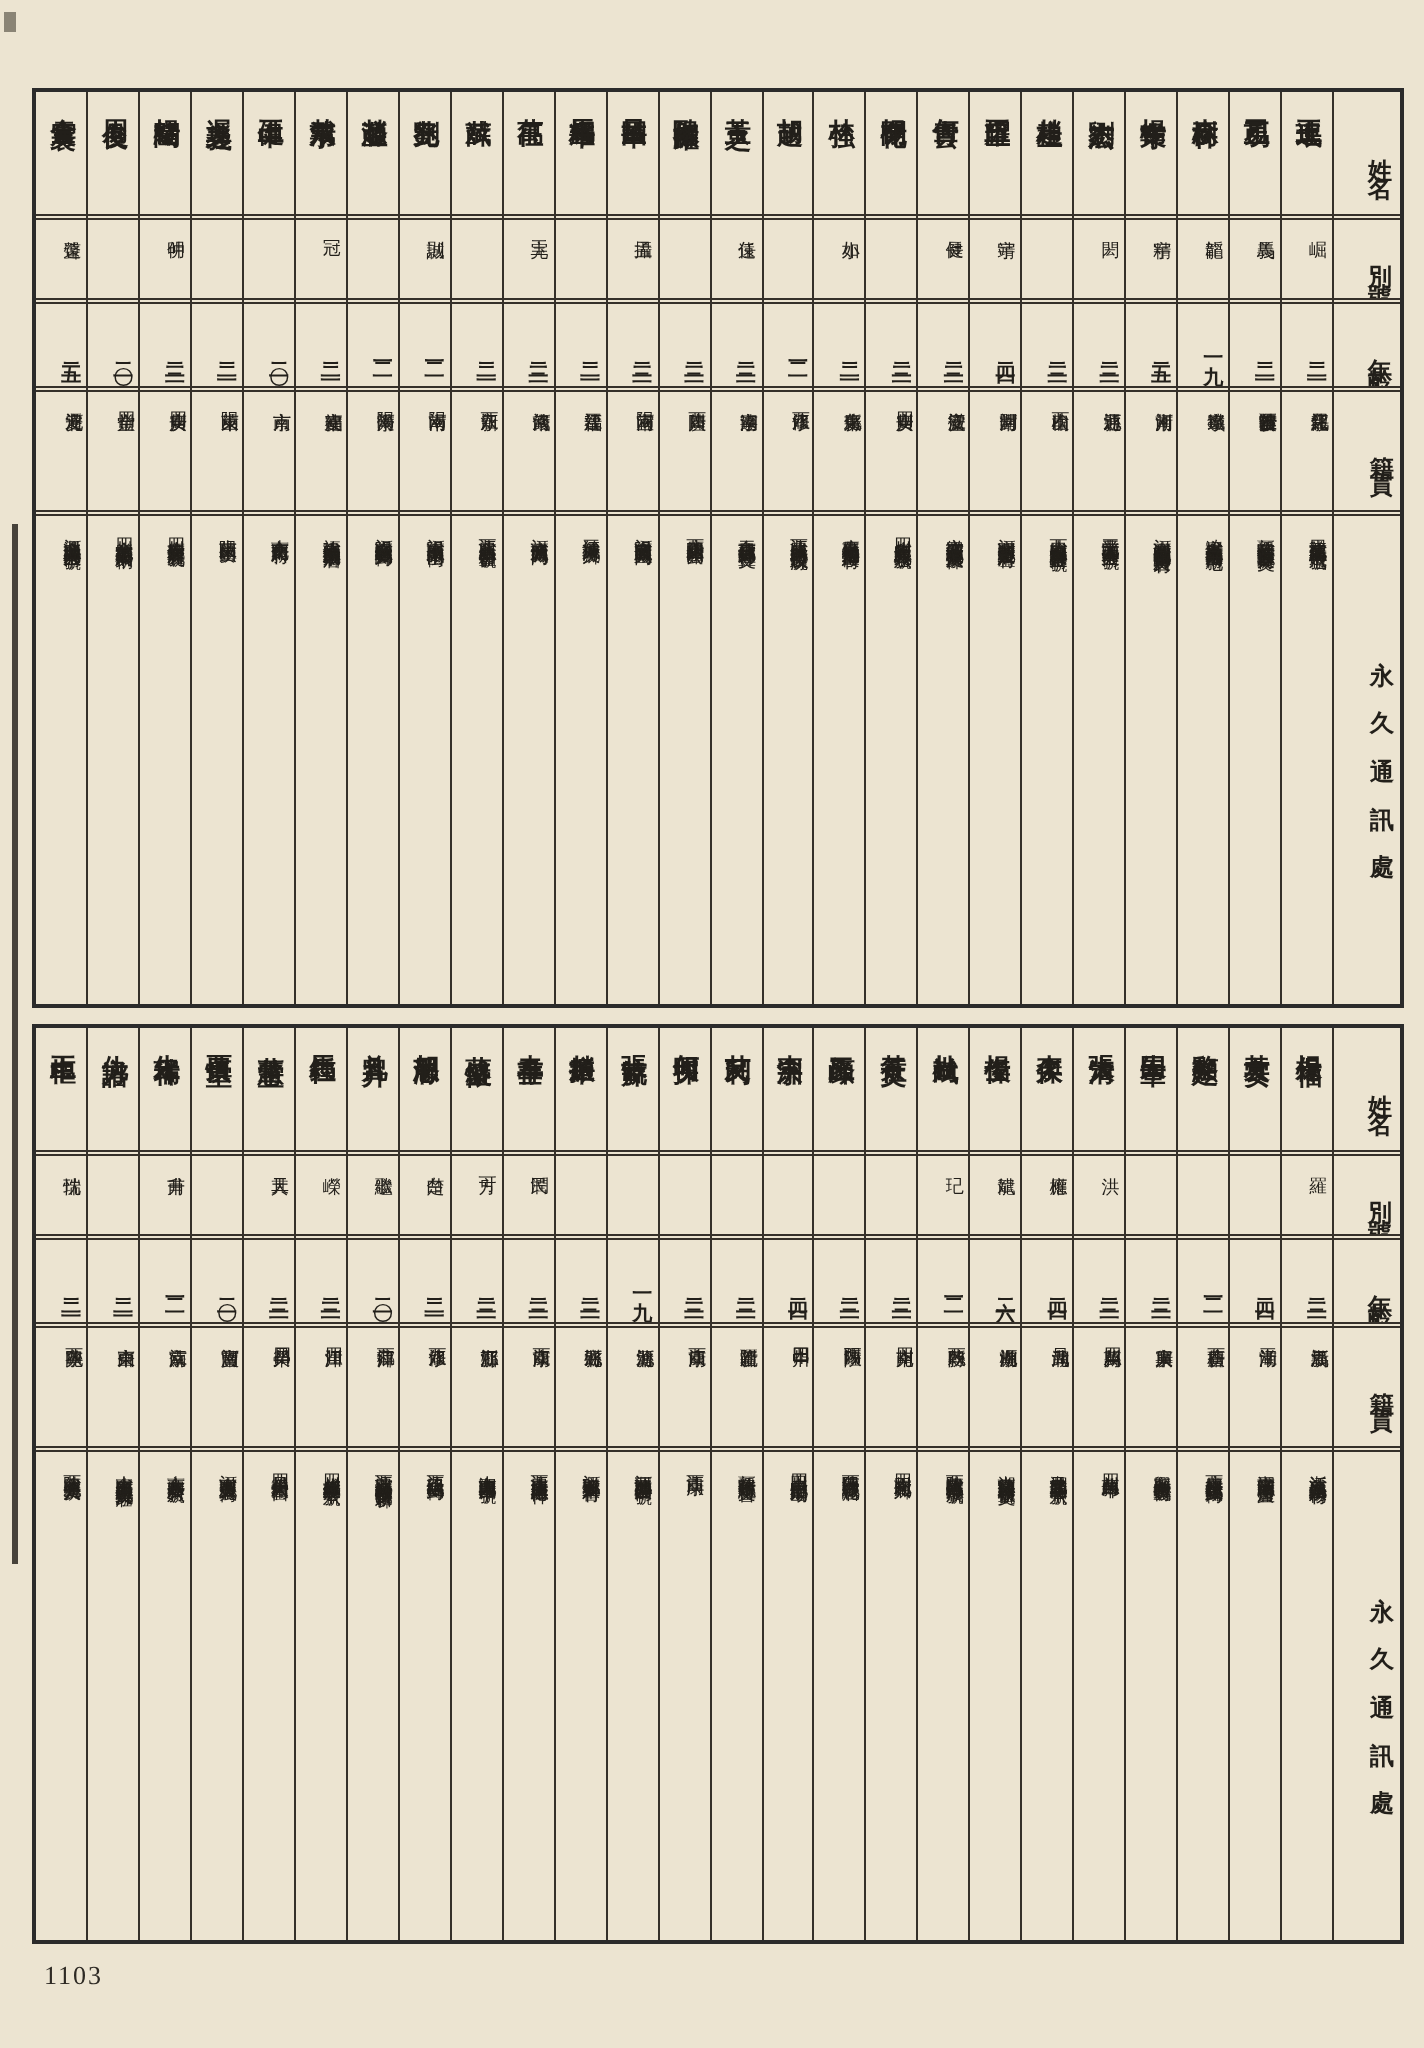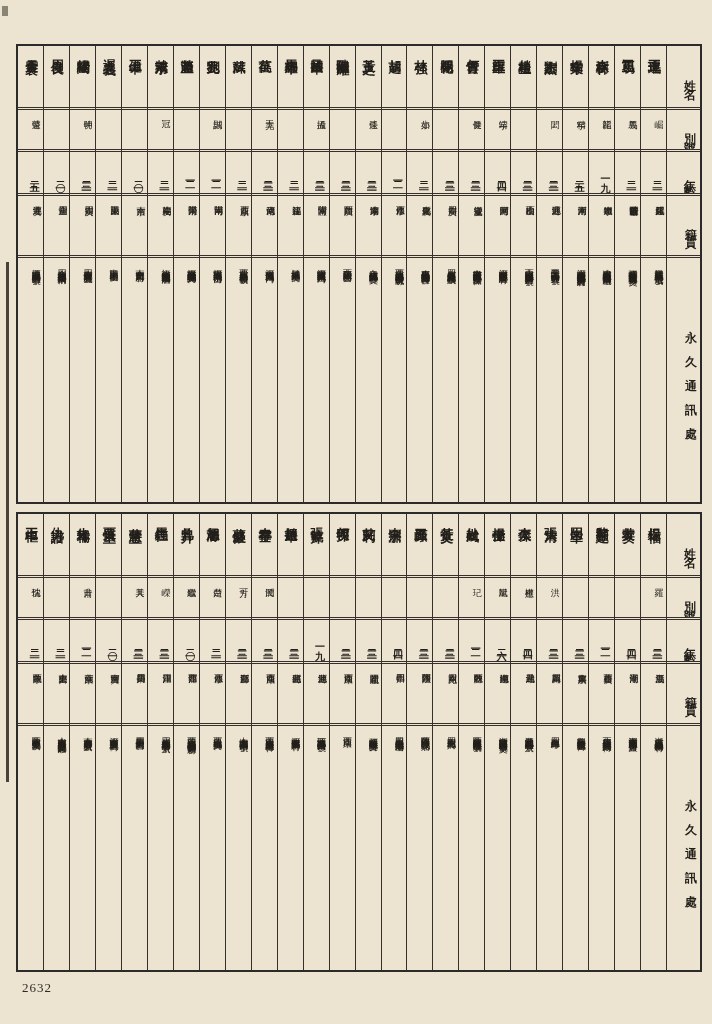--- a/index.html
+++ b/index.html
@@ -466,15 +466,15 @@
       </div>
       <div class="col person-col">
         <div class="cell c-name name-text">王中樞</div>
         <div class="cell c-alias small-text">瑞忱</div>
         <div class="cell c-age age-text">二二</div>
         <div class="cell c-native small-text">陝西寧羌</div>
         <div class="cell c-addr addr-text">陝西省寧羌縣大安鎮</div>
       </div>
     </div>
 
-  <div class="page-number">2632</div>
+  <div class="page-number">1103</div>
 
 </div>
 
 </body></html>

